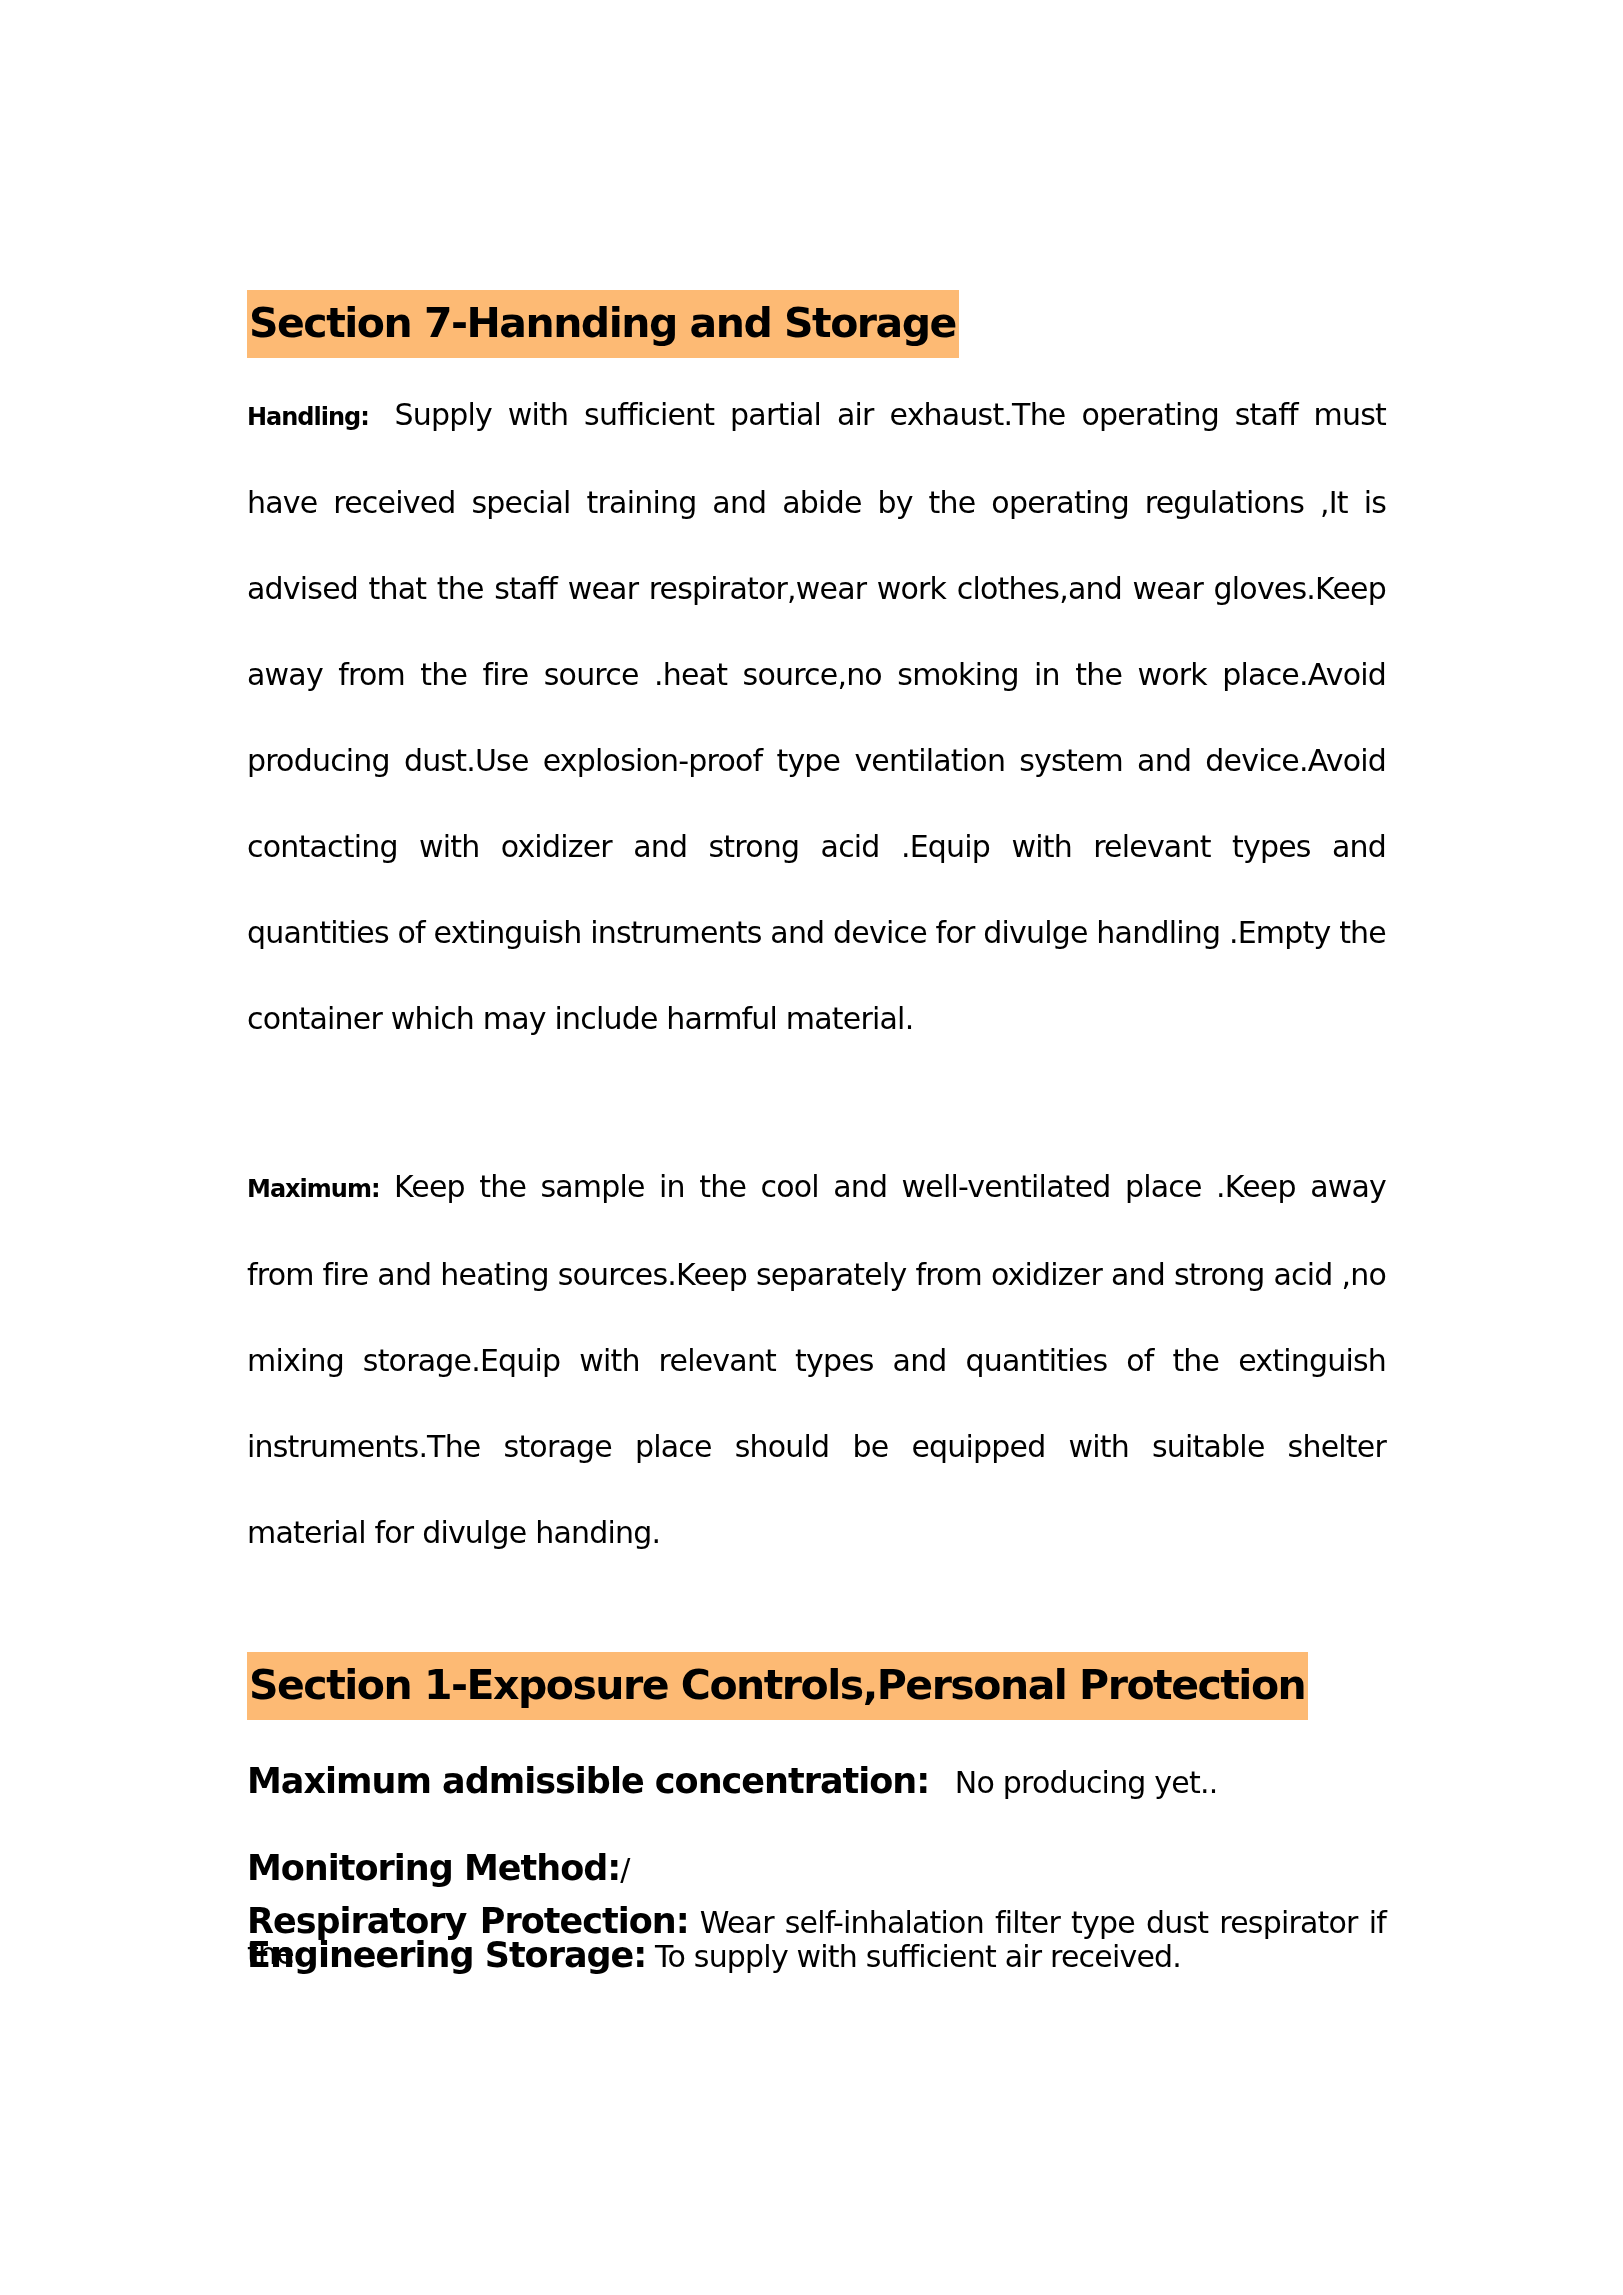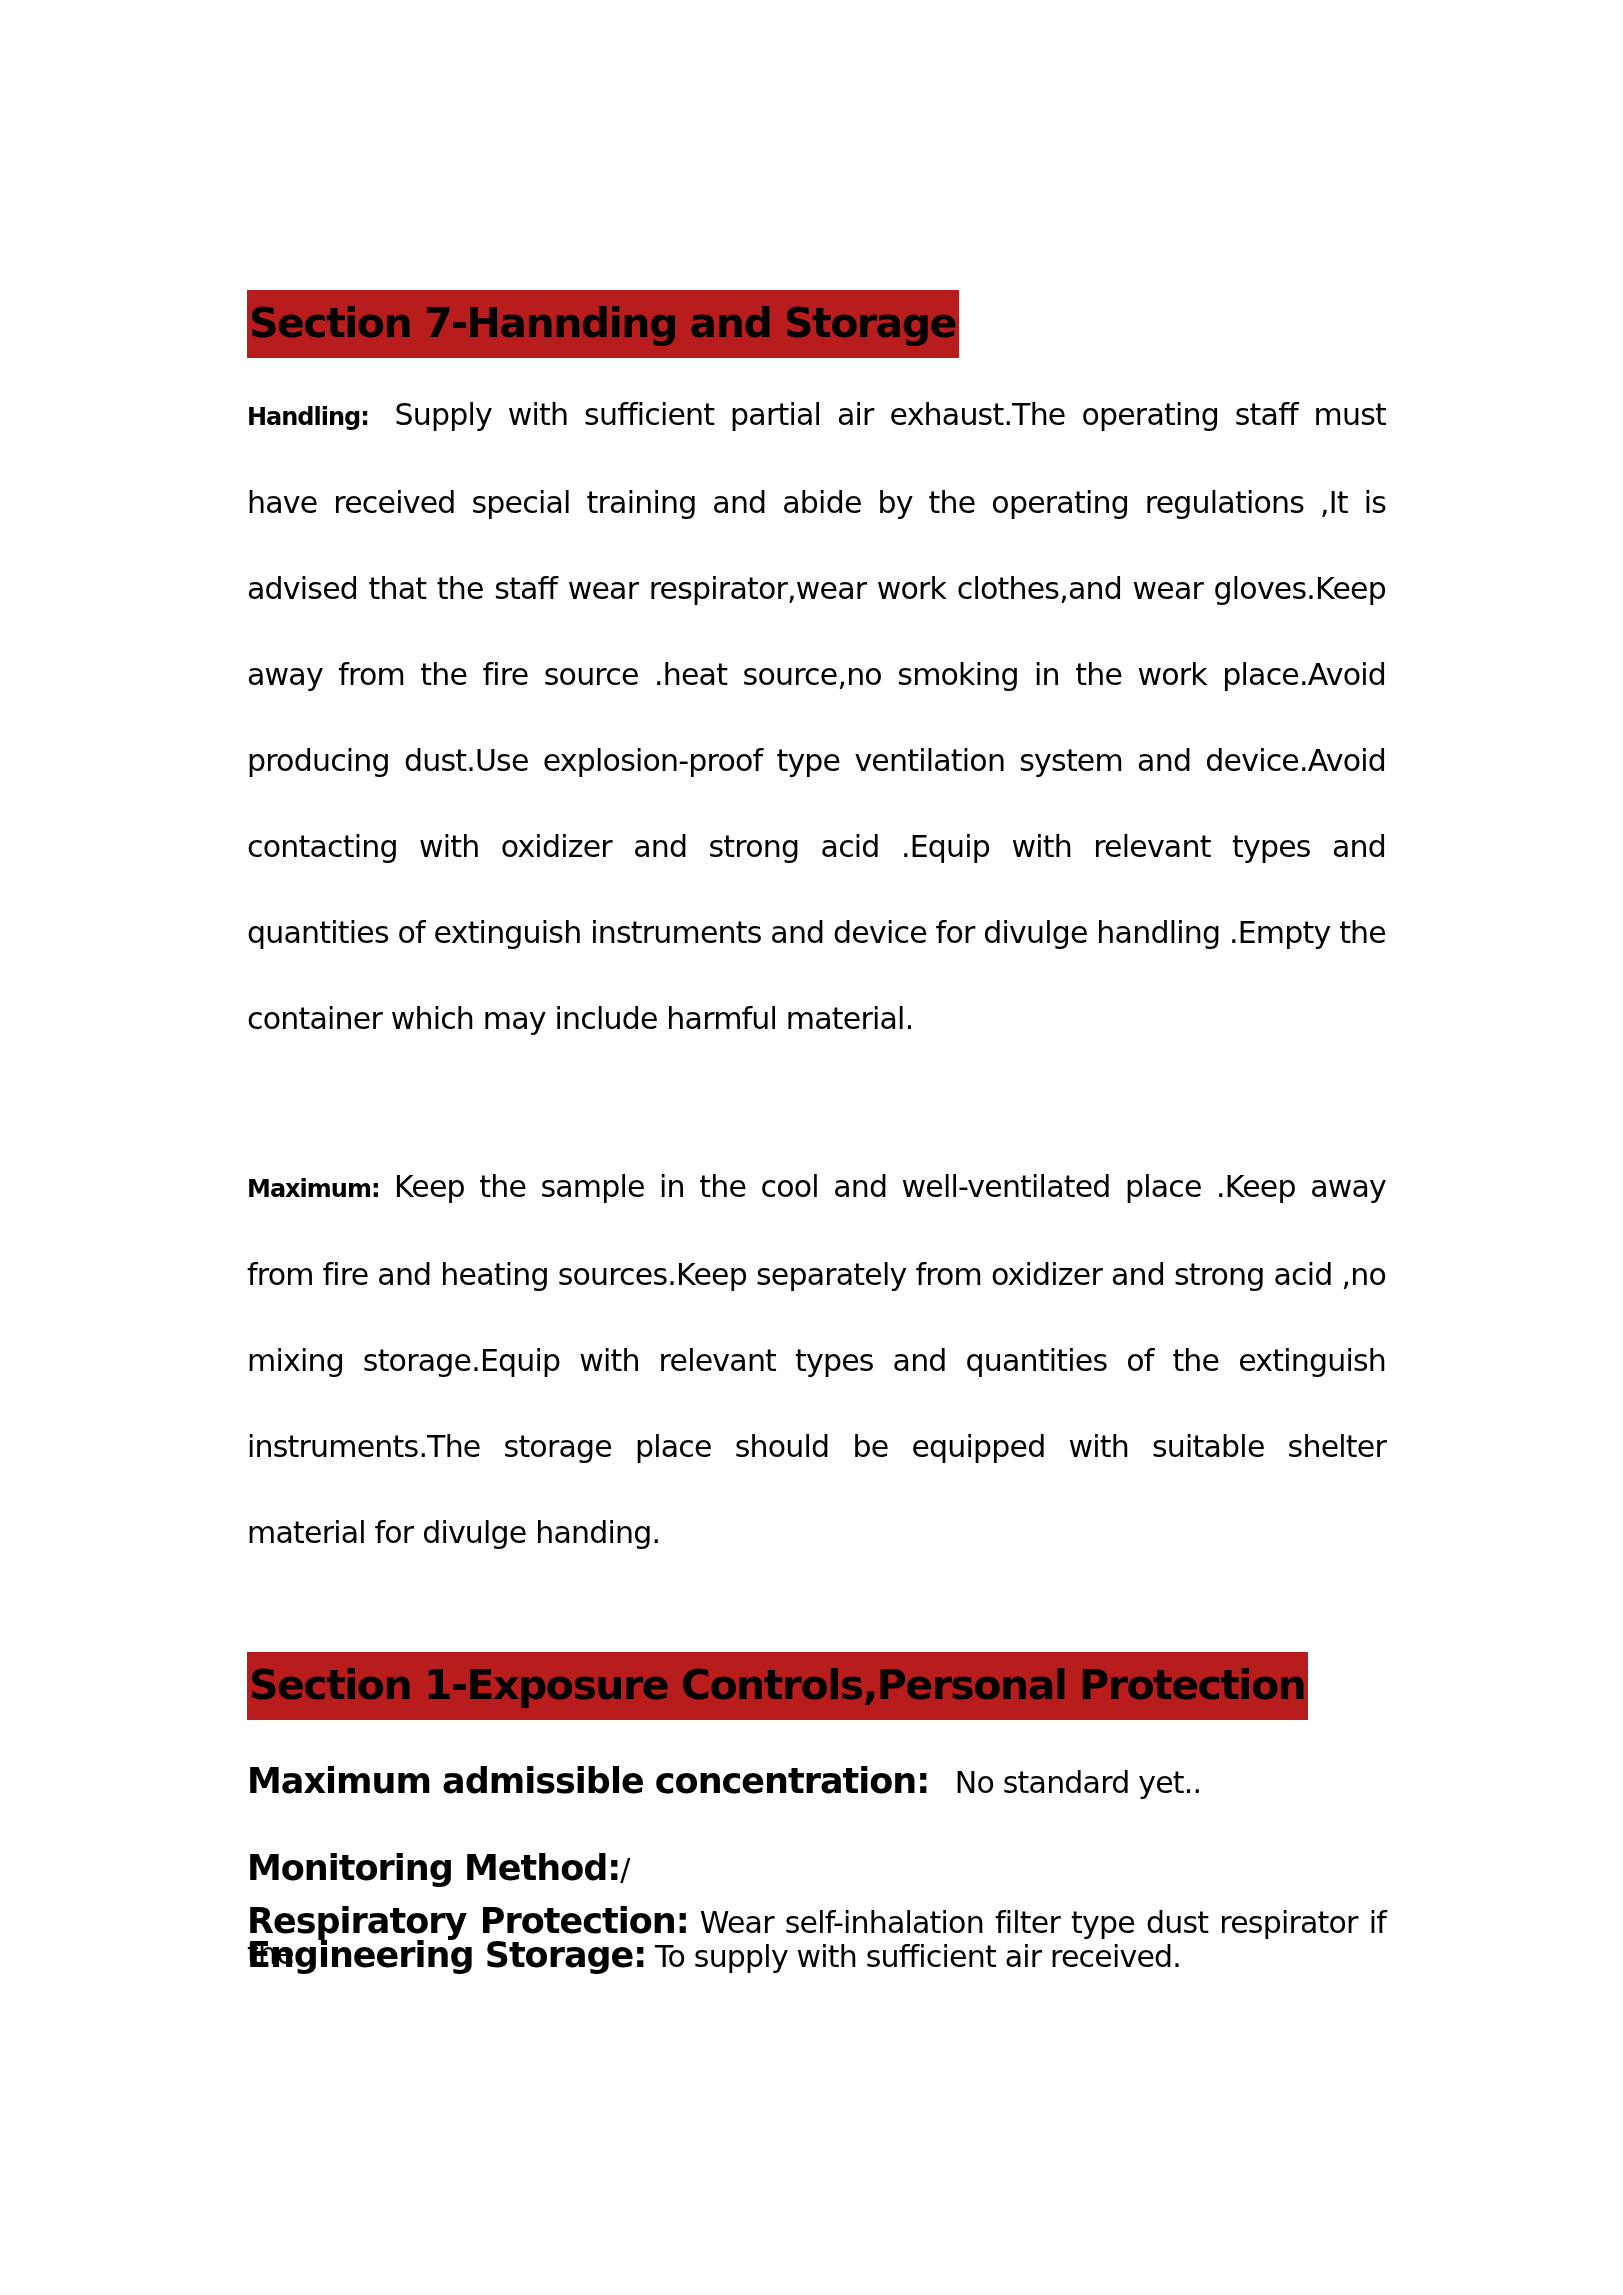--- a/index.html
+++ b/index.html
@@ -18,21 +18,21 @@
   .page {
     position: absolute;
     left: 0; top: 0;
     width: 1623px; height: 2295px;
     background: #ffffff;
   }
   .section-heading {
     position: absolute;
     left: 247px;
     display: inline-block;
-    background: #b91c1c;
+    background: #fdba74;
     font-weight: bold;
     font-size: 41px;
     line-height: 1;
     padding: 13.3px 3.1px 13.3px 2px;
     white-space: nowrap;
     letter-spacing: -1.5px;
   }
   #sec7-heading { top: 290px; }
   #sec8-heading { top: 1652px; }
 
@@ -89,21 +89,21 @@
     <span class="label">Handling:</span><span class="gap"></span><span>Supply with sufficient partial air exhaust.The operating staff must have received special training and abide by the operating regulations ,It is advised that the staff wear respirator,wear work clothes,and wear gloves.Keep away from the fire source .heat source,no smoking in the work place.Avoid producing dust.Use explosion-proof type ventilation system and device.Avoid contacting with oxidizer and strong acid .Equip with relevant types and quantities of extinguish instruments and device for divulge handling .Empty the container which may include harmful material.</span>
   </div>
 
   <div class="para" id="storage-para">
     <span class="label">Maximum:</span> <span>Keep the sample in the cool and well-ventilated place .Keep away from fire and heating sources.Keep separately from oxidizer and strong acid ,no mixing storage.Equip with relevant types and quantities of the extinguish instruments.The storage place should be equipped with suitable shelter material for divulge handing.</span>
   </div>
 
   <div class="section-heading" id="sec8-heading">Section 1-Exposure Controls,Personal Protection</div>
 
   <div class="row" id="mac-row">
-    <span class="label">Maximum admissible concentration:</span><span class="gap"></span><span>No standard yet..</span>
+    <span class="label">Maximum admissible concentration:</span><span class="gap"></span><span>No producing yet..</span>
   </div>
 
   <div class="row" id="monitor-row">
     <span class="label">Monitoring Method:</span><span>/</span>
   </div>
 
   <div class="row" id="eng-row">
     <span class="label">Engineering Storage:</span> <span>To supply with sufficient air received.</span>
   </div>
 

